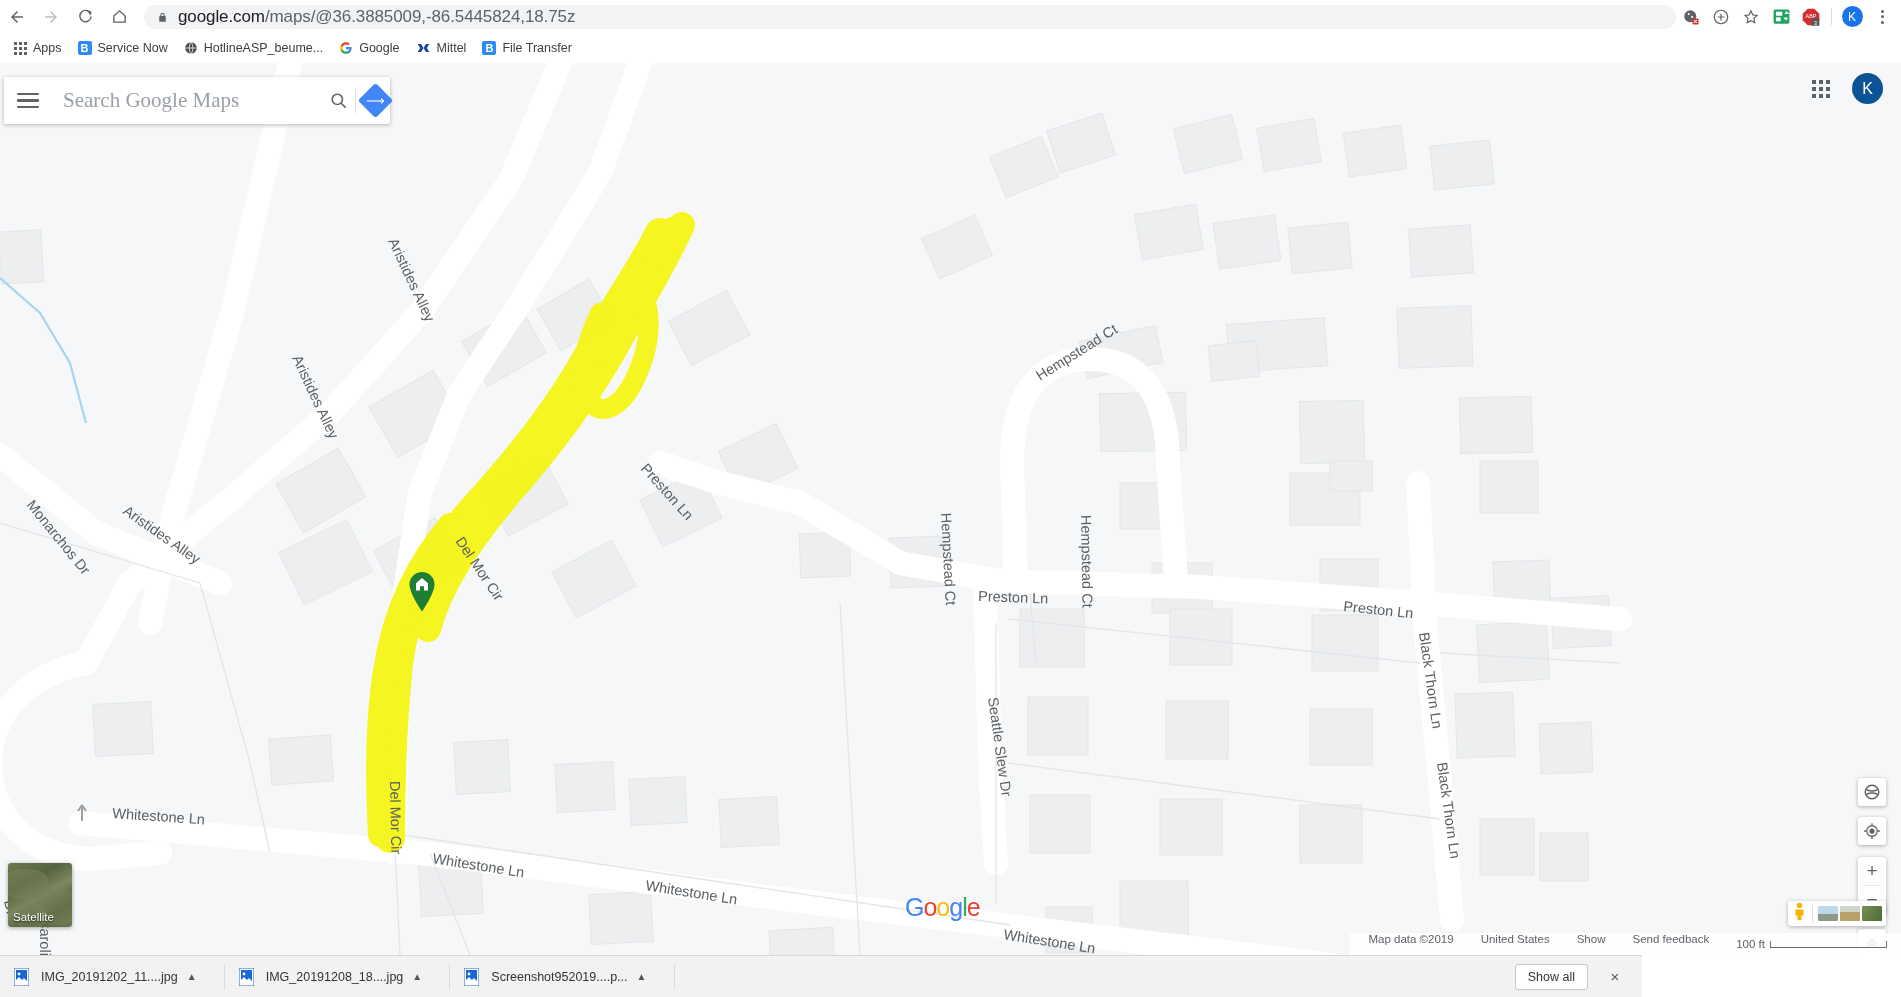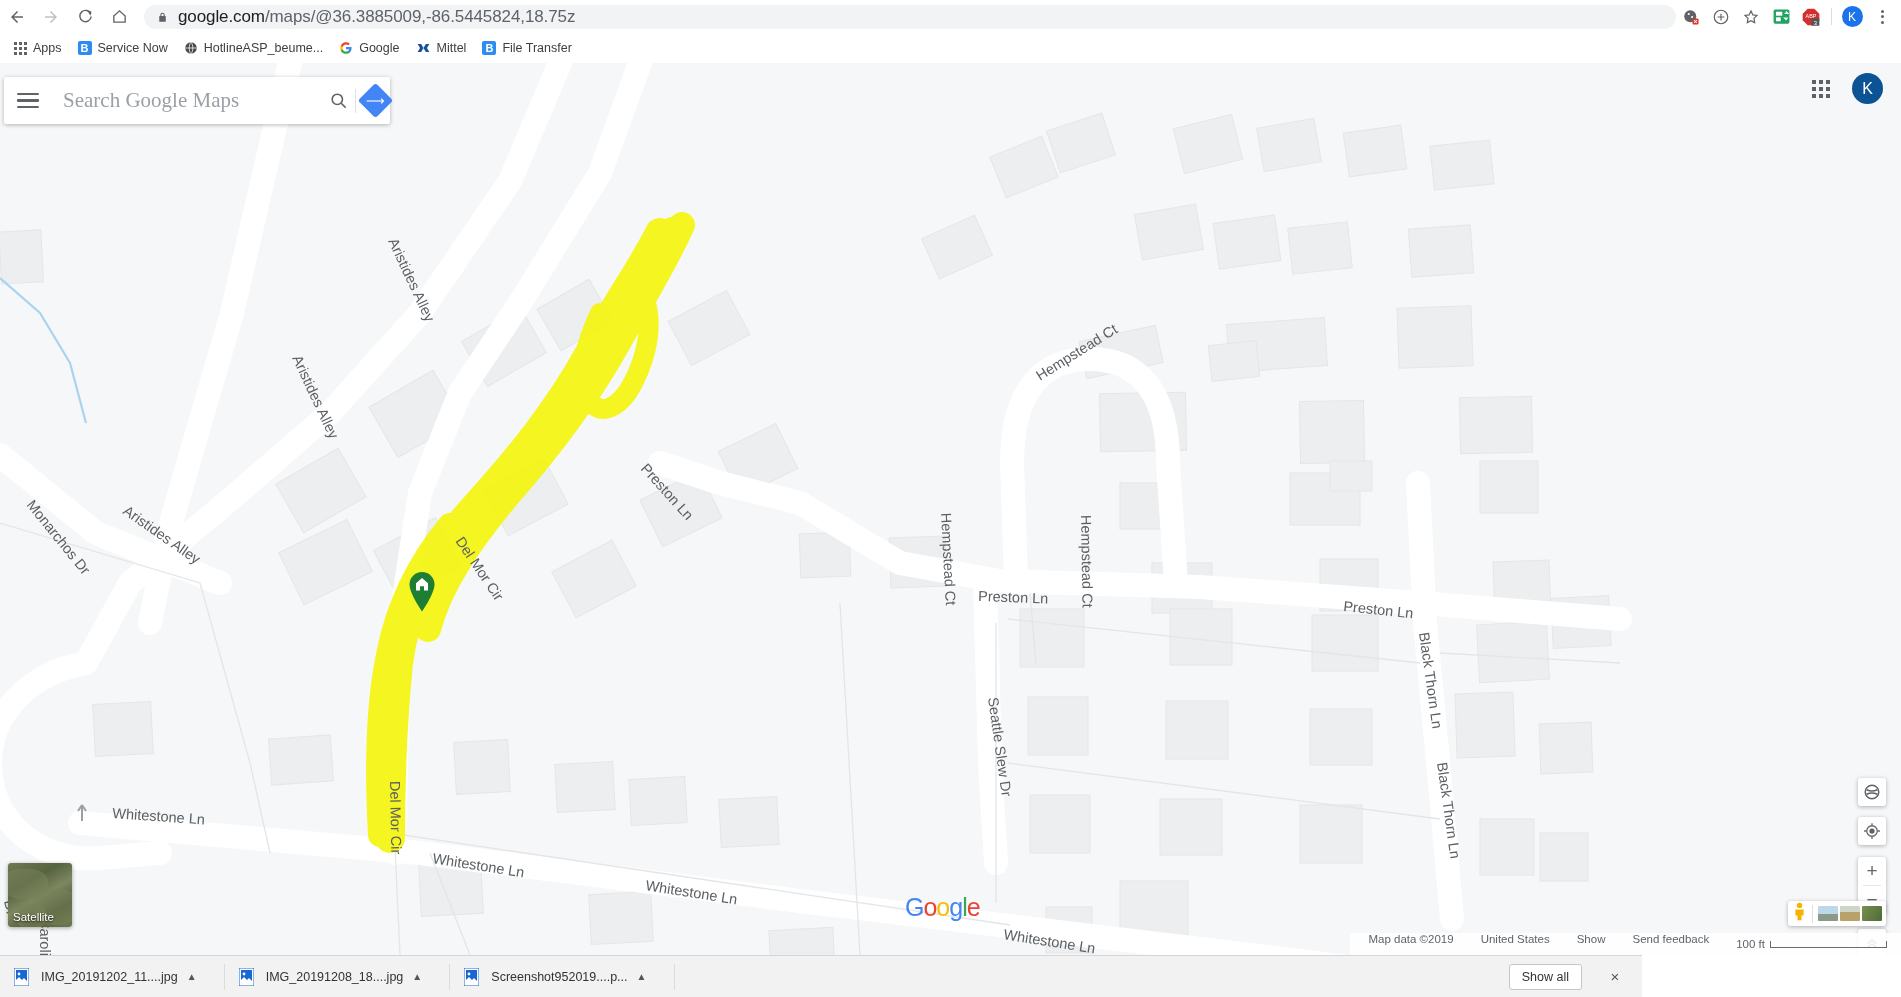--- a/index.html
+++ b/index.html
@@ -103,21 +103,21 @@
   .glogo .b{color:#4285f4}.glogo .r{color:#ea4335}.glogo .y{color:#fbbc05}.glogo .g{color:#34a853}
 
   
   .shelf { position:absolute; left:0; bottom:0; width:1642px; height:42px; background:#f2f2f2;
            border-top:1px solid #d6d6d6; display:flex; align-items:center; }
   .dlitem { display:flex; align-items:center; height:30px; margin-left:14px; padding-right:4px; }
   .dlicon { width:15px; height:18px; margin-right:12px; flex:0 0 auto; }
   .dlname { font-size:12.5px; color:#333; white-space:nowrap; }
   .dlcaret { width:28px; display:flex; align-items:center; justify-content:center; color:#555; }
   .dlsep { width:1px; height:26px; background:#dcdcdc; margin-left:14px; }
-  .shelf-right { margin-left:auto; display:flex; align-items:center; padding-right:14px; gap:20px; }
+  .shelf-right { margin-left:auto; display:flex; align-items:center; padding-right:14px; gap:14px; }
   .showall { border:1px solid #c6c6c6; border-radius:3px; background:#fff; height:26px;
              padding:0 12px; font-size:12.5px; color:#333; display:flex; align-items:center; }
   .closeshelf { width:26px; height:26px; display:flex; align-items:center; justify-content:center;
                 color:#555; font-size:15px; }
   .caret { font-size:10px; }
 </style>
 </head>
 <body>
 
 <div class="chrome">

